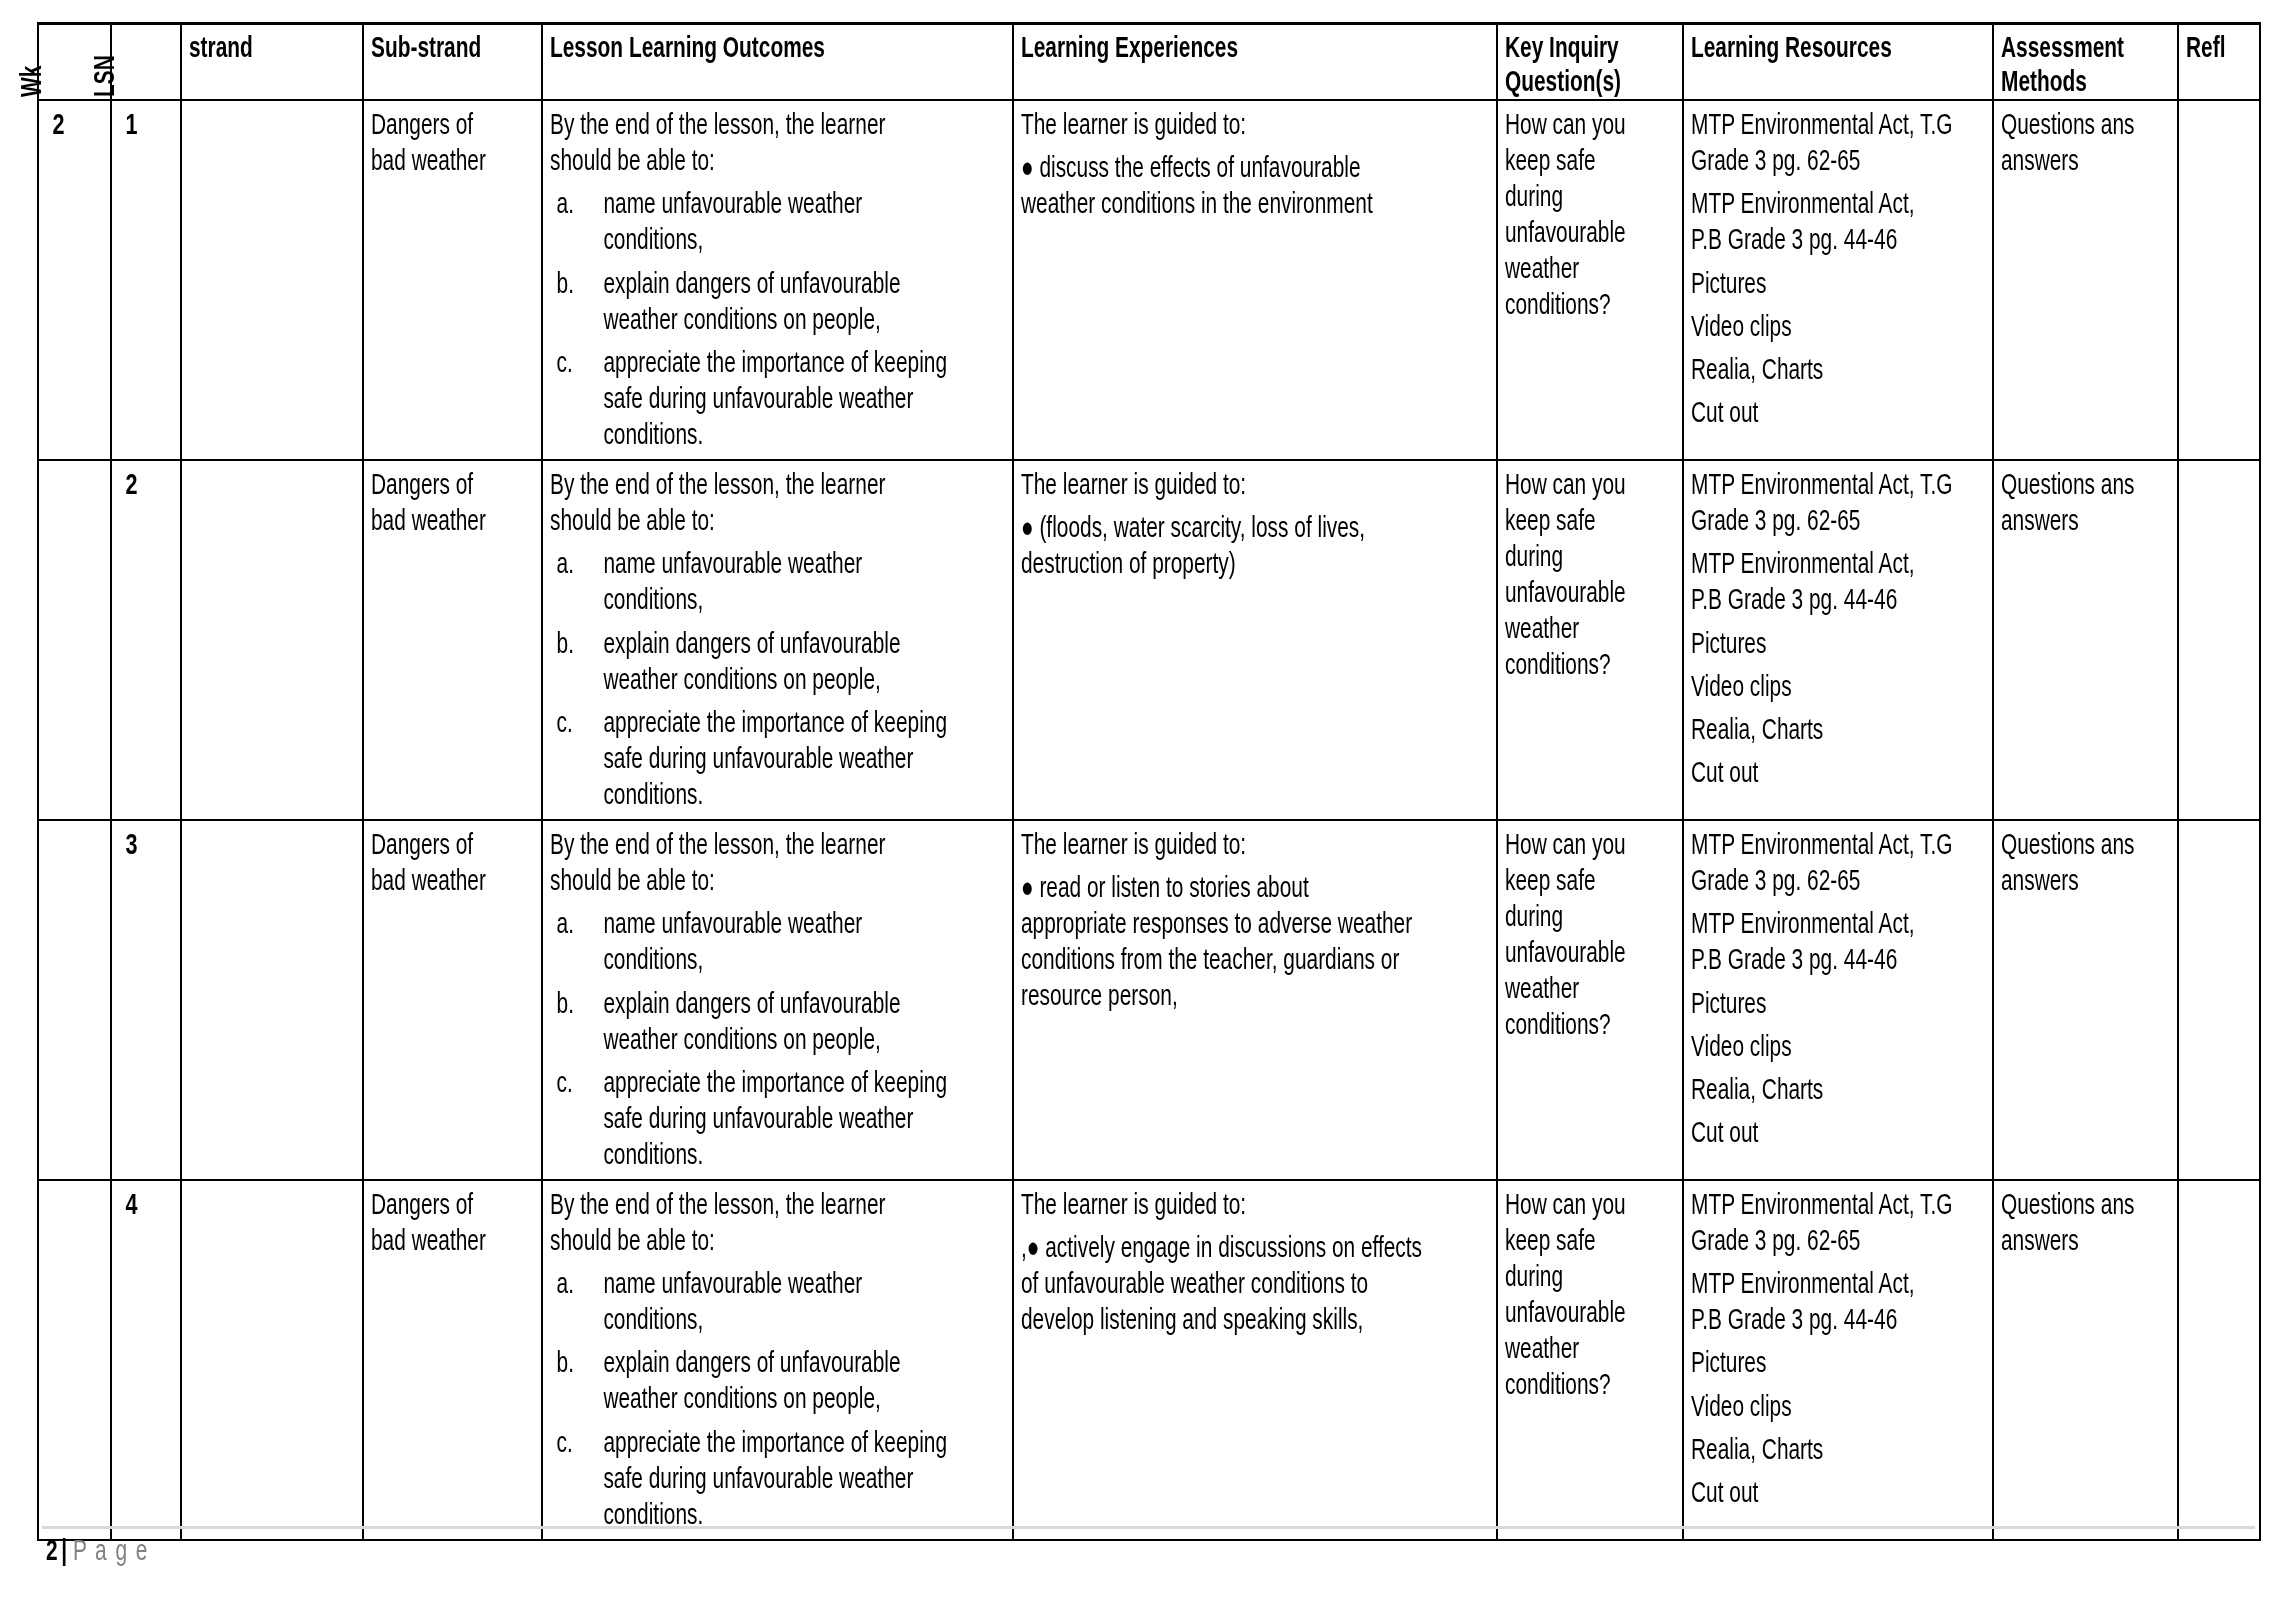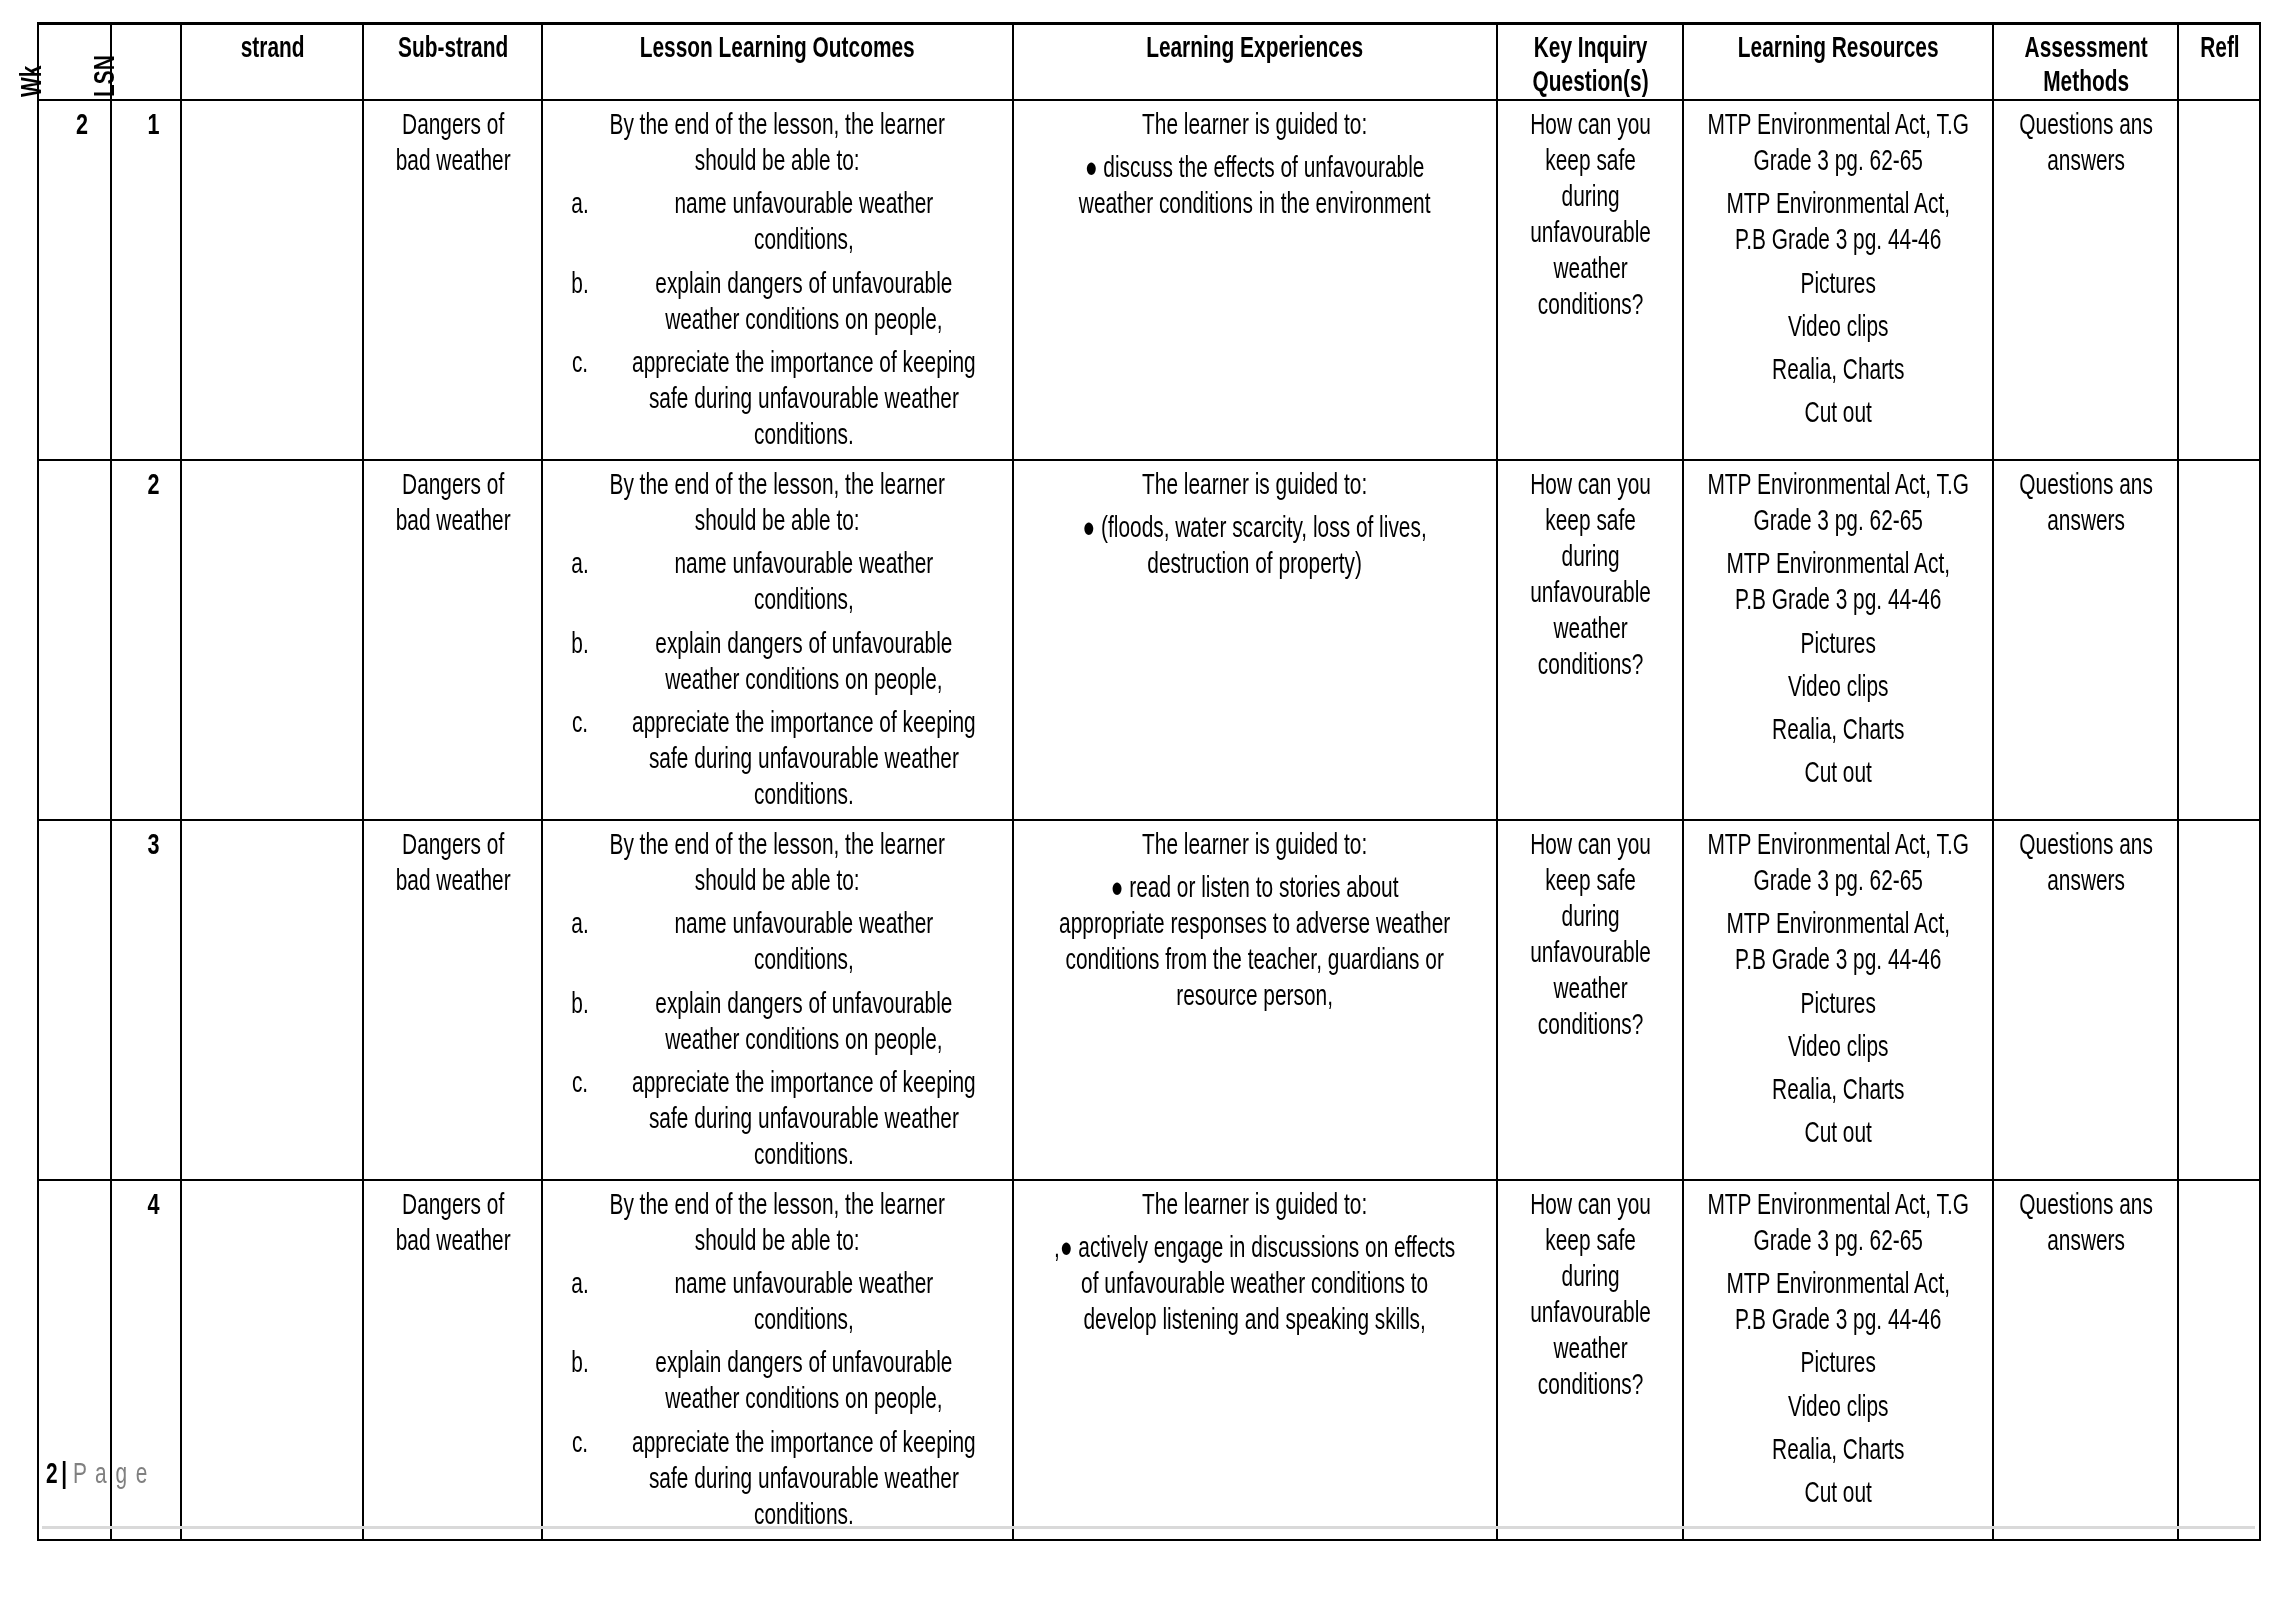--- a/index.html
+++ b/index.html
@@ -16,21 +16,21 @@
     position:absolute; left:37px; top:21.6px;
     width:2222px;
     border-collapse:collapse; table-layout:fixed;
     border:2px solid #000;
     border-top:3.9px solid #000;
   }
   td,th{
     border:2px solid #000;
     vertical-align:top;
     padding:5.2px 5.2px 0 6.5px;
-    text-align:center;
+    text-align:left;
     font-weight:normal;
   }
   tr.hdr-row{height:77px;}
   tr.data-row{height:350px;}
 
   
   .ci{
     width:138%;
     transform:scaleX(0.72);
     transform-origin:0 0;
@@ -51,21 +51,21 @@
     transform:rotate(-90deg) scaleX(0.72);
     white-space:nowrap;
     font-weight:bold; font-size:29px; line-height:29px;
   }
 
   .footer-rule{
     position:absolute; left:42px; top:1526px;
     width:2213px; height:2.6px; background:#d9d9d9;
   }
   .footer{
-    position:absolute; left:46px; top:1455px;
+    position:absolute; left:46px; top:1532px;
     font-size:30px; line-height:37px;
   }
   .pg-num{font-weight:bold; color:#000; margin-right:5.2px;}
   .pg-sep{color:#000; font-weight:bold; margin-right:7.9px;}
   .pg-label{color:#808080; letter-spacing:2px;}
 </style>
 </head>
 <body>
 
 <div class="sheet">

